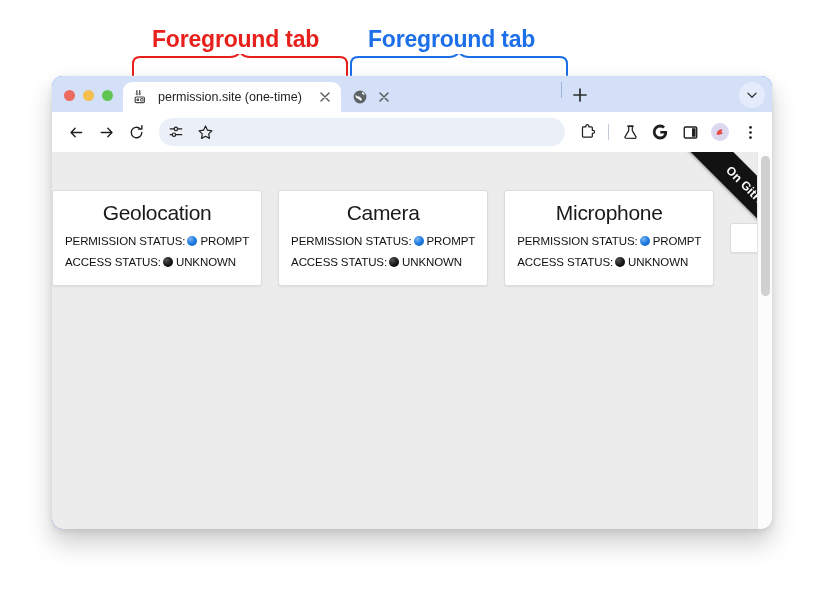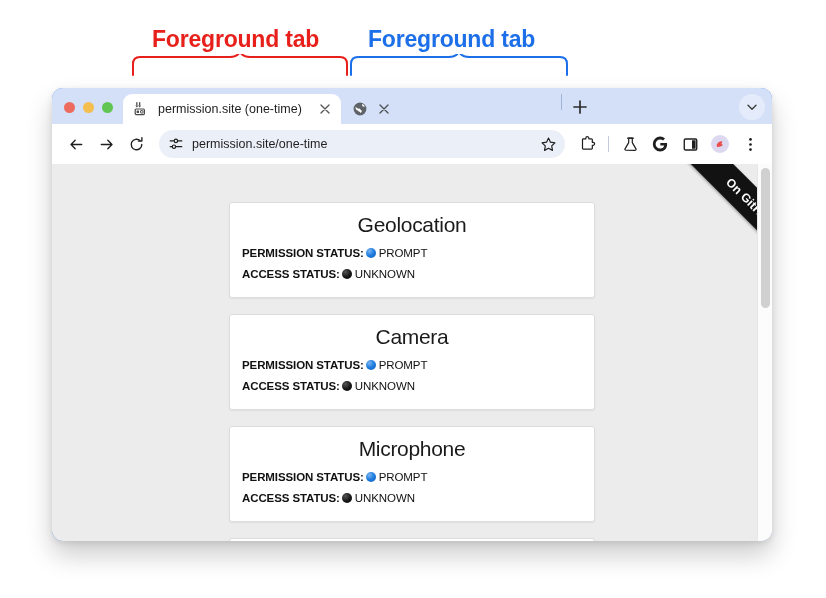--- a/index.html
+++ b/index.html
@@ -19,21 +19,21 @@
     letter-spacing: -0.2px;
     white-space: nowrap;
   }
   #fg-label { left: 152px; top: 26px; color: #E8201B; }
   #bg-label { left: 368px; top: 26px; color: #1C6FE8; }
   .brace { position: absolute; }
 
   
   #window {
     position: absolute;
-    left: 52px; top: 88px;
+    left: 52px; top: 76px;
     width: 720px; height: 453px;
     border-radius: 11px;
     background: #3b82f6;
     box-shadow: 0 14px 26px rgba(0,0,0,0.20), 0 2px 6px rgba(0,0,0,0.10);
     overflow: hidden;
   }
 
   
   #tabstrip {
     position: relative;
@@ -128,21 +128,21 @@
   #viewport {
     position: relative;
     height: 377px;
     background: #ECECEC;
     overflow: hidden;
   }
   #cards {
     position: absolute;
     left: 0; right: 0; top: 0;
     display: flex;
-    flex-direction: column;
+    flex-direction: row;
     align-items: center;
     gap: 16px;
     padding-top: 38px;
   }
   .card {
     width: 366px;
     background: #ffffff;
     border: 1px solid #dcdcdc;
     border-radius: 3px;
     padding: 10px 12px 12px 12px;
@@ -156,21 +156,21 @@
     letter-spacing: -0.3px;
     margin-bottom: 6px;
   }
   .status-line {
     font-size: 11.5px;
     color: #111;
     line-height: 21px;
     white-space: nowrap;
     letter-spacing: -0.1px;
   }
-  .status-label { font-weight: bold; }
+  .status-label { font-weight: normal; }
   .dot {
     display: inline-block;
     width: 10px; height: 10px;
     border-radius: 50%;
     vertical-align: -1px;
     margin: 0 3px 0 2px;
   }
   .dot-blue  { background: radial-gradient(circle at 34% 30%, #7ab4f2 0%, #1f7de0 48%, #0d5cb8 100%); }
   .dot-black { background: radial-gradient(circle at 34% 30%, #555 0%, #161616 55%, #000 100%); }
   .status-val { font-weight: normal; }
@@ -305,21 +305,20 @@
 
       <div id="urlpill">
         <svg width="16" height="16" viewBox="0 0 18 18">
           <g stroke="#1f1f1f" stroke-width="1.3" stroke-linecap="round" fill="none">
             <path d="M2.5 5.5 H7.2 M10.6 5.5 H15.5"></path>
             <path d="M2.5 12 H5.0 M8.4 12 H15.5"></path>
           </g>
           <circle cx="8.9" cy="5.5" r="1.9" fill="none" stroke="#1f1f1f" stroke-width="1.3"></circle>
           <circle cx="6.7" cy="12" r="1.9" fill="none" stroke="#1f1f1f" stroke-width="1.3"></circle>
         </svg>
-        <span id="urltext" title="Search Google or type a URL">permission.site/one-time</span>
         <span class="pill-star">
           <svg width="17" height="17" viewBox="0 0 18 18">
             <path d="M9 2.2 l2.1 4.3 4.7 .7 -3.4 3.3 .8 4.7 -4.2-2.2 -4.2 2.2 .8-4.7 -3.4-3.3 4.7-.7 z" fill="none" stroke="#1f1f1f" stroke-width="1.25" stroke-linejoin="round"></path>
           </svg>
         </span>
       </div>
 
       <div class="tb-btn">
         <svg width="17" height="17" viewBox="0 0 18 18">
           <path d="M7.2 2.3 a1.6 1.6 0 0 1 3.2 0 v.7 h2.8 a.9 .9 0 0 1 .9 .9 v2.8 h.8 a1.6 1.6 0 0 1 0 3.2 h-.8 v3.0 a.9 .9 0 0 1 -.9 .9 H4.6 a.9 .9 0 0 1 -.9 -.9 V4.0 a.9 .9 0 0 1 .9 -.9 h2.6 z" fill="none" stroke="#1f1f1f" stroke-width="1.3" stroke-linejoin="round"></path>

